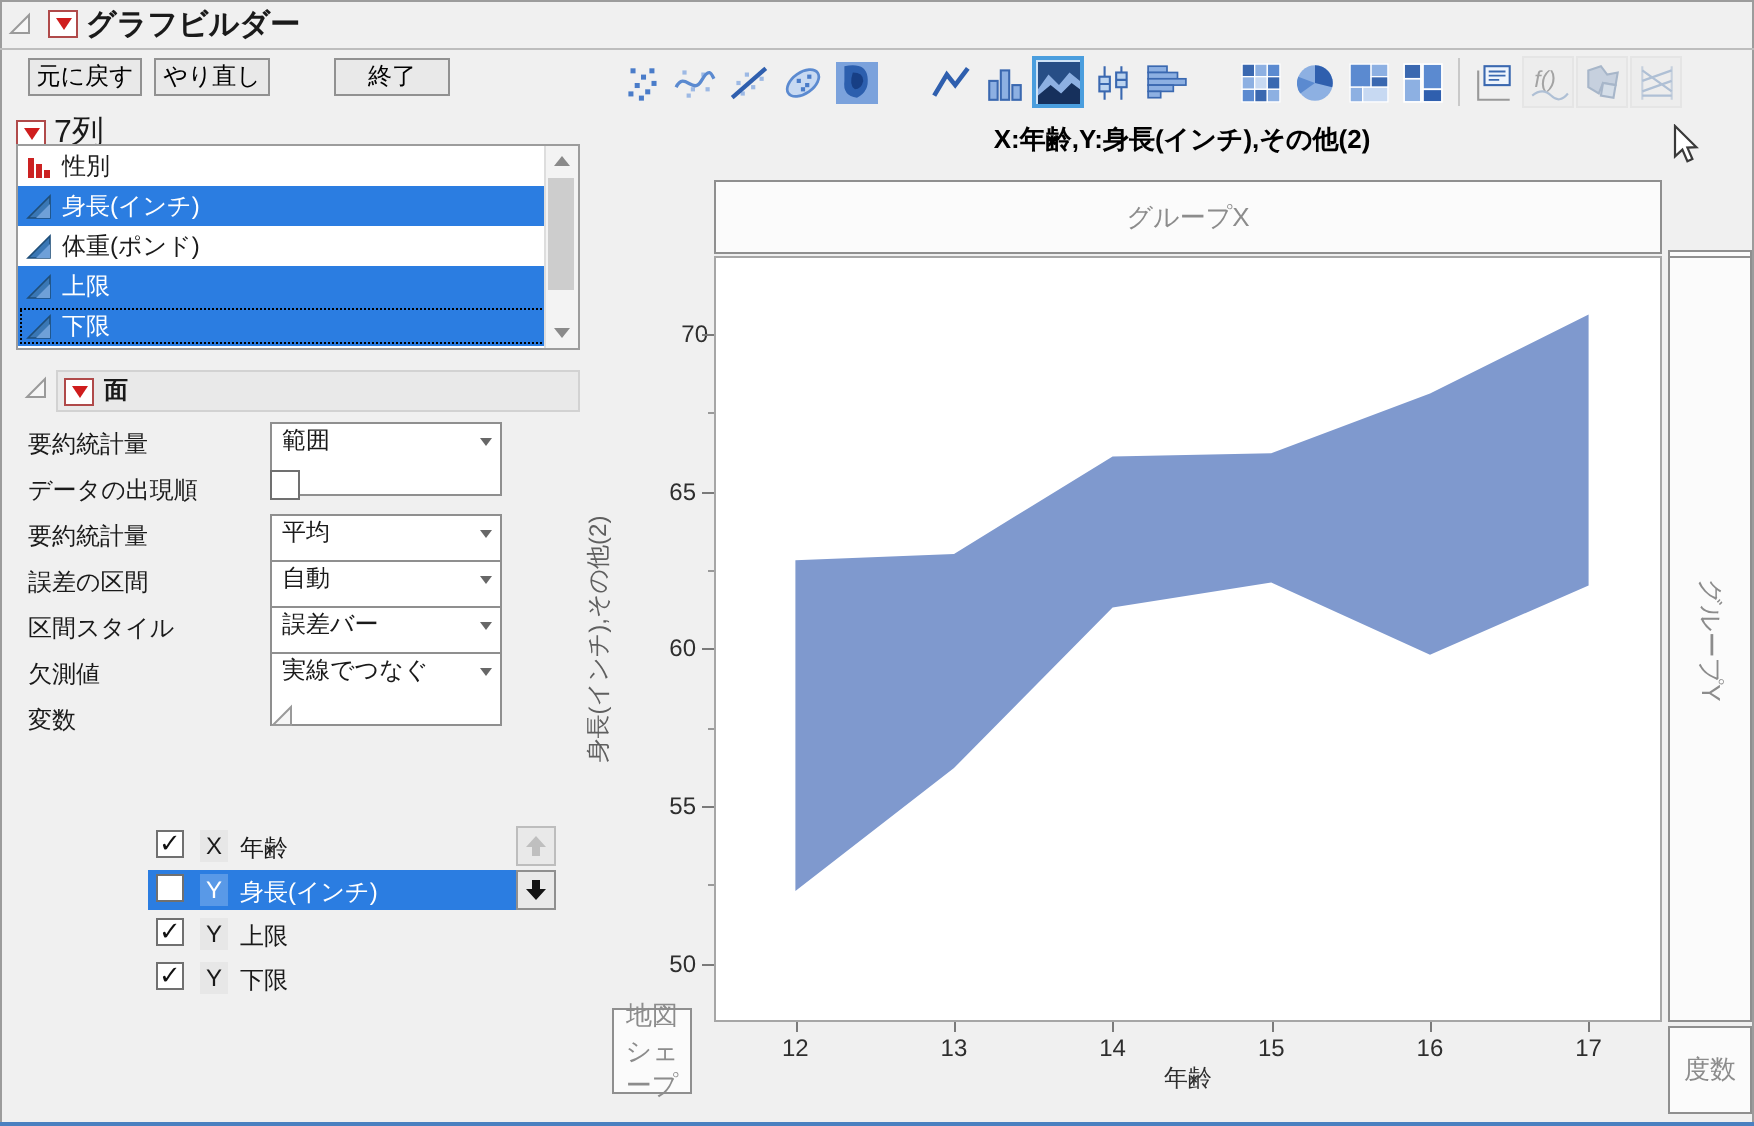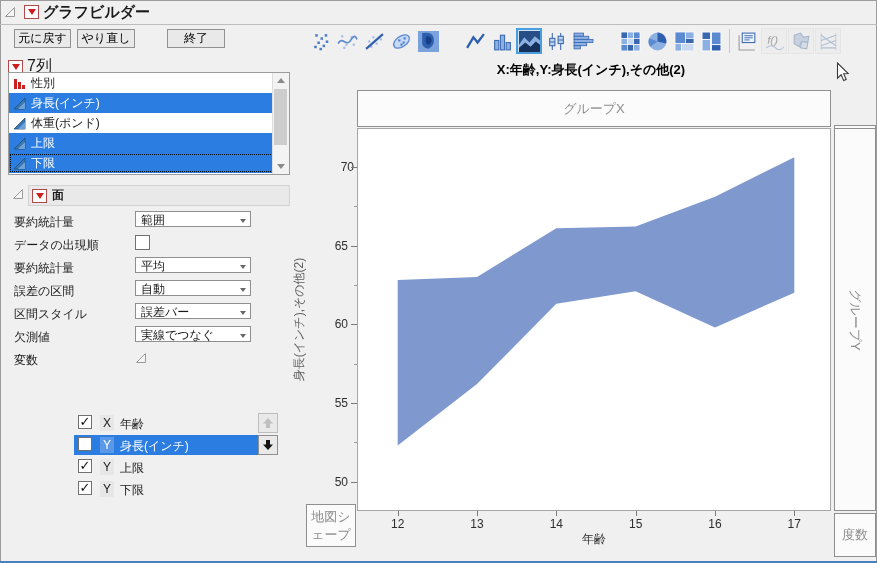--- a/index.html
+++ b/index.html
@@ -45,21 +45,21 @@
   .sthumb{position:absolute;left:1px;top:16px;width:13px;height:56px;background:#cdcdcd;}
   
   #props-tri{position:absolute;left:12px;top:188px;}
   #props-hdr{position:absolute;left:28px;top:185px;width:262px;height:21px;background:#e9e9e9;
              border:1px solid #d2d2d2;box-sizing:border-box;display:flex;align-items:center;}
   #props-hdr .red-box{margin-left:3px;margin-right:5px;}
   #props-hdr .ptitle{font-weight:bold;}
   #prop-rows{position:absolute;left:0;top:210px;width:300px;}
   .prow{height:23px;position:relative;}
   .plabel{position:absolute;left:14px;top:4px;white-space:nowrap;}
-  .dd{position:absolute;left:135px;top:1px;width:116px;height:16px;background:#fff;border:1px solid #8f8f8f;
+  .dd{position:absolute;left:135px;top:1px;width:116px;height:37px;background:#fff;border:1px solid #8f8f8f;
       box-sizing:border-box;padding-left:5px;line-height:16px;cursor:default;}
   .chev{position:absolute;right:4px;top:7px;width:0;height:0;border-left:3.5px solid transparent;
         border-right:3.5px solid transparent;border-top:4px solid #676767;}
   .cbx{position:absolute;left:135px;top:2px;width:15px;height:15px;background:#fff;border:1px solid #707070;box-sizing:border-box;}
   
   #var-rows{position:absolute;left:0;top:413px;width:300px;}
   .vrow{height:22px;position:relative;}
   .vbg{position:absolute;left:74px;top:0;width:184px;height:20px;background:#2b7de1;}
   .vcb{position:absolute;left:78px;top:2px;width:14px;height:14px;background:#fff;border:1px solid #707070;
        box-sizing:border-box;font-size:13px;line-height:12px;text-align:center;font-weight:bold;color:#111;}
@@ -73,21 +73,21 @@
   
   .gtitle{position:absolute;left:305px;top:61px;width:572px;text-align:center;font-weight:bold;
           font-size:13px;color:#000;}
   .zone{position:absolute;background:#fbfbfb;border:1px solid #8f8f8f;color:#8c8c8c;display:flex;
         align-items:center;justify-content:center;font-size:13px;box-sizing:border-box;text-align:center;}
   #zone-gx{left:357px;top:90px;width:474px;height:37px;}
   #zone-wrap{left:834px;top:90px;width:42px;height:37px;margin-top:35px;}
   #zone-gy{left:834px;top:128px;width:42px;height:383px;}
   #zone-gy span{transform:rotate(90deg);white-space:nowrap;display:block;}
   #zone-freq{left:834px;top:513px;width:42px;height:44px;}
-  #zone-map{left:306px;top:504px;width:50px;height:43px;line-height:1.35;padding:1px;}
+  #zone-map{left:306px;top:504px;width:40px;height:43px;line-height:1.35;padding:1px;}
   #plot{position:absolute;left:357px;top:128px;width:474px;height:383px;background:#fff;
         border:1px solid #a6a6a6;box-sizing:border-box;}
   #band-svg{position:absolute;left:0;top:0;width:100%;height:100%;}
   #ylab{position:absolute;left:292px;top:128px;width:16px;height:383px;display:flex;align-items:center;justify-content:center;}
   #ylab span{transform:rotate(-90deg);white-space:nowrap;color:#5f5f5f;font-size:12px;}
   #xlab{position:absolute;left:357px;top:531px;width:474px;text-align:center;color:#2e2e2e;}
   .ytick{position:absolute;width:26px;text-align:right;font-size:12px;color:#2e2e2e;}
   .ymark{position:absolute;height:1px;background:#7a7a7a;}
   .xtick{position:absolute;width:28px;text-align:center;font-size:12px;color:#2e2e2e;}
   .xmark{position:absolute;width:1px;background:#7a7a7a;}

